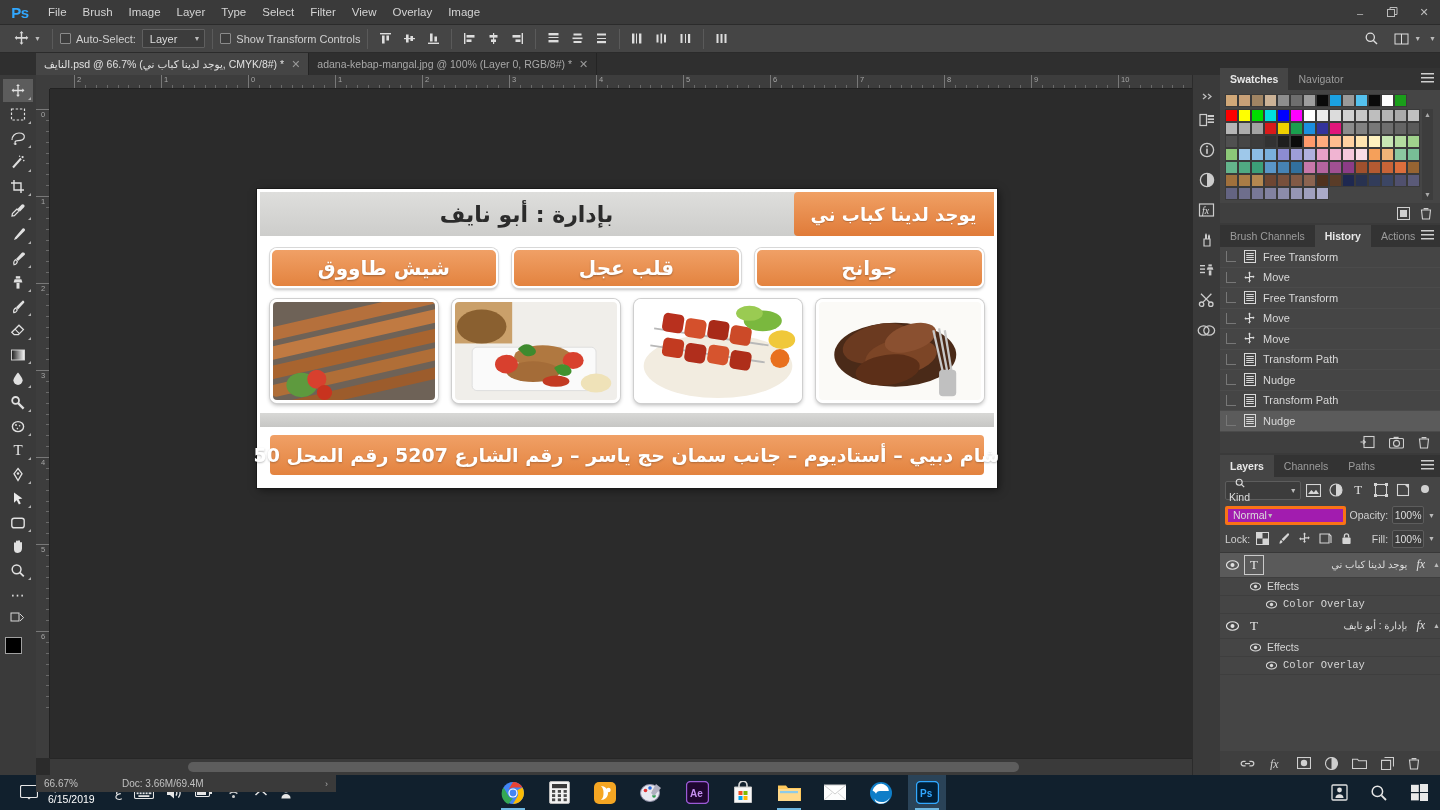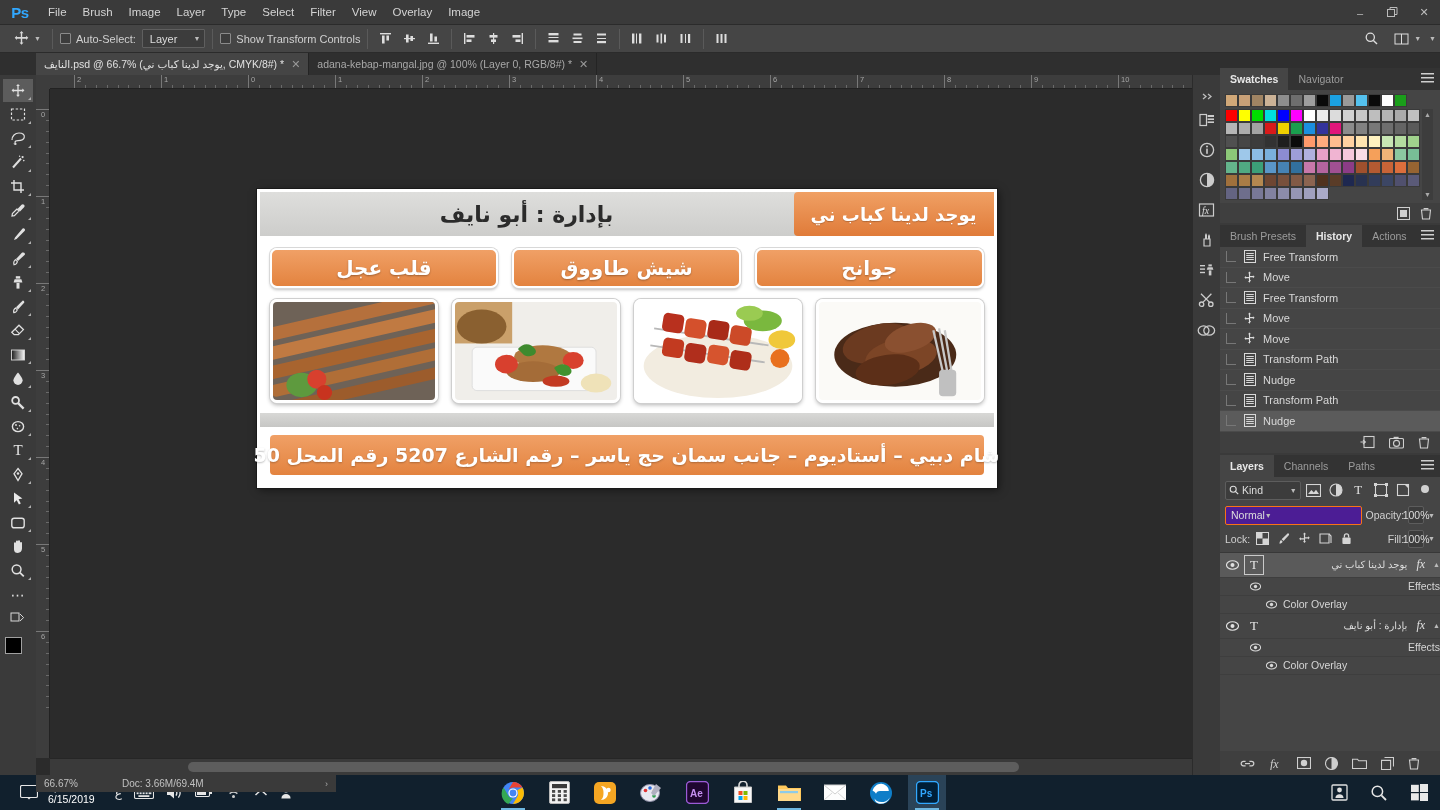--- a/index.html
+++ b/index.html
@@ -374,27 +374,27 @@
   }
   .lfi {
     width: 20px; height: 19px; display: flex;
     align-items: center; justify-content: center;
   }
   .blend-row {
     display: flex; align-items: center; gap: 4px;
     padding: 2px 5px 3px; background: #454545;
   }
   .blend-sel {
-    flex: 1; height: 19px; background: #4c1d95; border: 1px solid #f97316;
+    flex: 1; height: 19px; background: #a21caf; border: 3px solid #f97316;
     display: flex; align-items: center; justify-content: flex-start;
     padding: 0 3px 0 5px; font-size: 10.5px; color: #ddd; border-radius: 2px;
   }
   .op-label { font-size: 10.5px; color: #d0d0d0; }
   .op-val {
-    width: 16px; height: 18px; background: #3c3c3c; border: 1px solid #5d5d5d;
+    width: 32px; height: 18px; background: #3c3c3c; border: 1px solid #5d5d5d;
     display: flex; align-items: center; justify-content: center;
     font-size: 10.5px; color: #ddd; border-radius: 2px;
   }
   .lock-row {
     display: flex; align-items: center; gap: 4px;
     padding: 2px 5px 4px; background: #454545;
     border-bottom: 1px solid #383838;
   }
   .lock-ico {
     width: 17px; height: 17px; display: flex;
@@ -416,22 +416,22 @@
   }
   .lthumb.boxed { border: 1px solid #c9c9c9; }
   .lname { flex: 1; direction: rtl; padding-right: 4px; font-size: 10px; }
   .lfx { font-family: "Liberation Serif", serif; font-style: italic;
          font-size: 12px; color: #e0e0e0; padding-right: 3px; }
   .sub-row {
     display: flex; align-items: center; height: 18px;
     gap: 5px; font-size: 10.5px; color: #d5d5d5;
     border-bottom: 1px solid #3e3e3e;
   }
-  .sub-row.lvl1 { padding-left: 28px; justify-content: space-between; }
-  .sub-row.lvl2 { padding-left: 44px; }
+  .sub-row.lvl1 { padding-left: 28px; }
+  .sub-row.lvl2 { padding-left: 44px; font-family: Liberation Mono, monospace; }
   .lay-footer {
     display: flex; justify-content: center; align-items: center;
     gap: 14px; background: #3f3f3f; height: 24px;
   }
 
   
   .taskbar {
     position: absolute; left: 0; right: 0; bottom: 0;
     height: 35px; background: #11202d;
     display: flex; align-items: center;
@@ -968,22 +968,22 @@
       <div class="art-inner">
 
 
         <div class="art-contact">
           <div class="manager-text">بإدارة : أبو نايف</div>
           <div class="kebab-box">يوجد لدينا كباب ني</div>
         </div>
 
         <div class="art-menu">
           <div class="cat-row">
+            <div class="cat-btn">شيش طاووق</div>
             <div class="cat-btn">قلب عجل</div>
-            <div class="cat-btn">شيش طاووق</div>
             <div class="cat-btn">جوانح</div>
           </div>
           <div class="pic-row">
             <div class="pic">
               <svg width="100%" height="100%" viewBox="0 0 170 104" preserveAspectRatio="none">
                 <rect width="170" height="104" fill="#6e6257"></rect>
                 <g>
                   <rect x="-10" y="8" width="200" height="14" rx="7" fill="#b5703c" transform="rotate(-13 85 52)"></rect>
                   <rect x="-10" y="28" width="200" height="14" rx="7" fill="#c07a42" transform="rotate(-13 85 52)"></rect>
                   <rect x="-10" y="48" width="200" height="14" rx="7" fill="#a8642f" transform="rotate(-13 85 52)"></rect>
@@ -1276,21 +1276,21 @@
           <rect x="3" y="3" width="7" height="7" fill="#cfcfcf"></rect>
         </svg>
       <svg width="12" height="13" viewBox="0 0 12 13">
           <path d="M1.5 3h9l-1 9h-7z" fill="none" stroke="#cfcfcf" stroke-width="1.1"></path>
           <rect x="3.6" y="1" width="4.8" height="1.4" fill="#cfcfcf"></rect>
         </svg>
     </div>
   </div>
 
   <div class="panel-tabs" style="margin-top:2px;">
-    <div class="ptab">Brush Presets</div>
+    <div class="ptab">Brush Channels</div>
     <div class="ptab active">History</div>
     <div class="ptab">Actions</div>
     <svg class="panel-menu" viewBox="0 0 13 11">
       <rect y="0" width="13" height="1.5" fill="#cfcfcf"></rect>
         <rect y="4" width="13" height="1.5" fill="#cfcfcf"></rect>
         <rect y="8" width="13" height="1.5" fill="#cfcfcf"></rect>
     </svg>
   </div>
   <div class="hist-list" id="histList">
       <div class="hist-row">
@@ -1433,21 +1433,21 @@
     <div class="ptab">Paths</div>
     <svg class="panel-menu" viewBox="0 0 13 11">
       <rect y="0" width="13" height="1.5" fill="#cfcfcf"></rect>
         <rect y="4" width="13" height="1.5" fill="#cfcfcf"></rect>
         <rect y="8" width="13" height="1.5" fill="#cfcfcf"></rect>
     </svg>
   </div>
 
   <div class="lay-filter">
     <div class="kind-sel">
-      <span style="display:flex;align-items:center;gap:3px;">
+      <span style="display:flex;align-items:center;gap:3px;flex-direction:column;">
         <svg width="10" height="10" viewBox="0 0 10 10">
             <circle cx="4.2" cy="4.2" r="3" fill="none" stroke="#ddd" stroke-width="1.1"></circle>
             <line x1="6.4" y1="6.4" x2="9.2" y2="9.2" stroke="#ddd" stroke-width="1.2"></line>
           </svg>
         <span>Kind</span>
       </span>
       <span class="caret">▼</span>
     </div>
     <div class="lfi">
         <svg width="15" height="13" viewBox="0 0 15 13">

